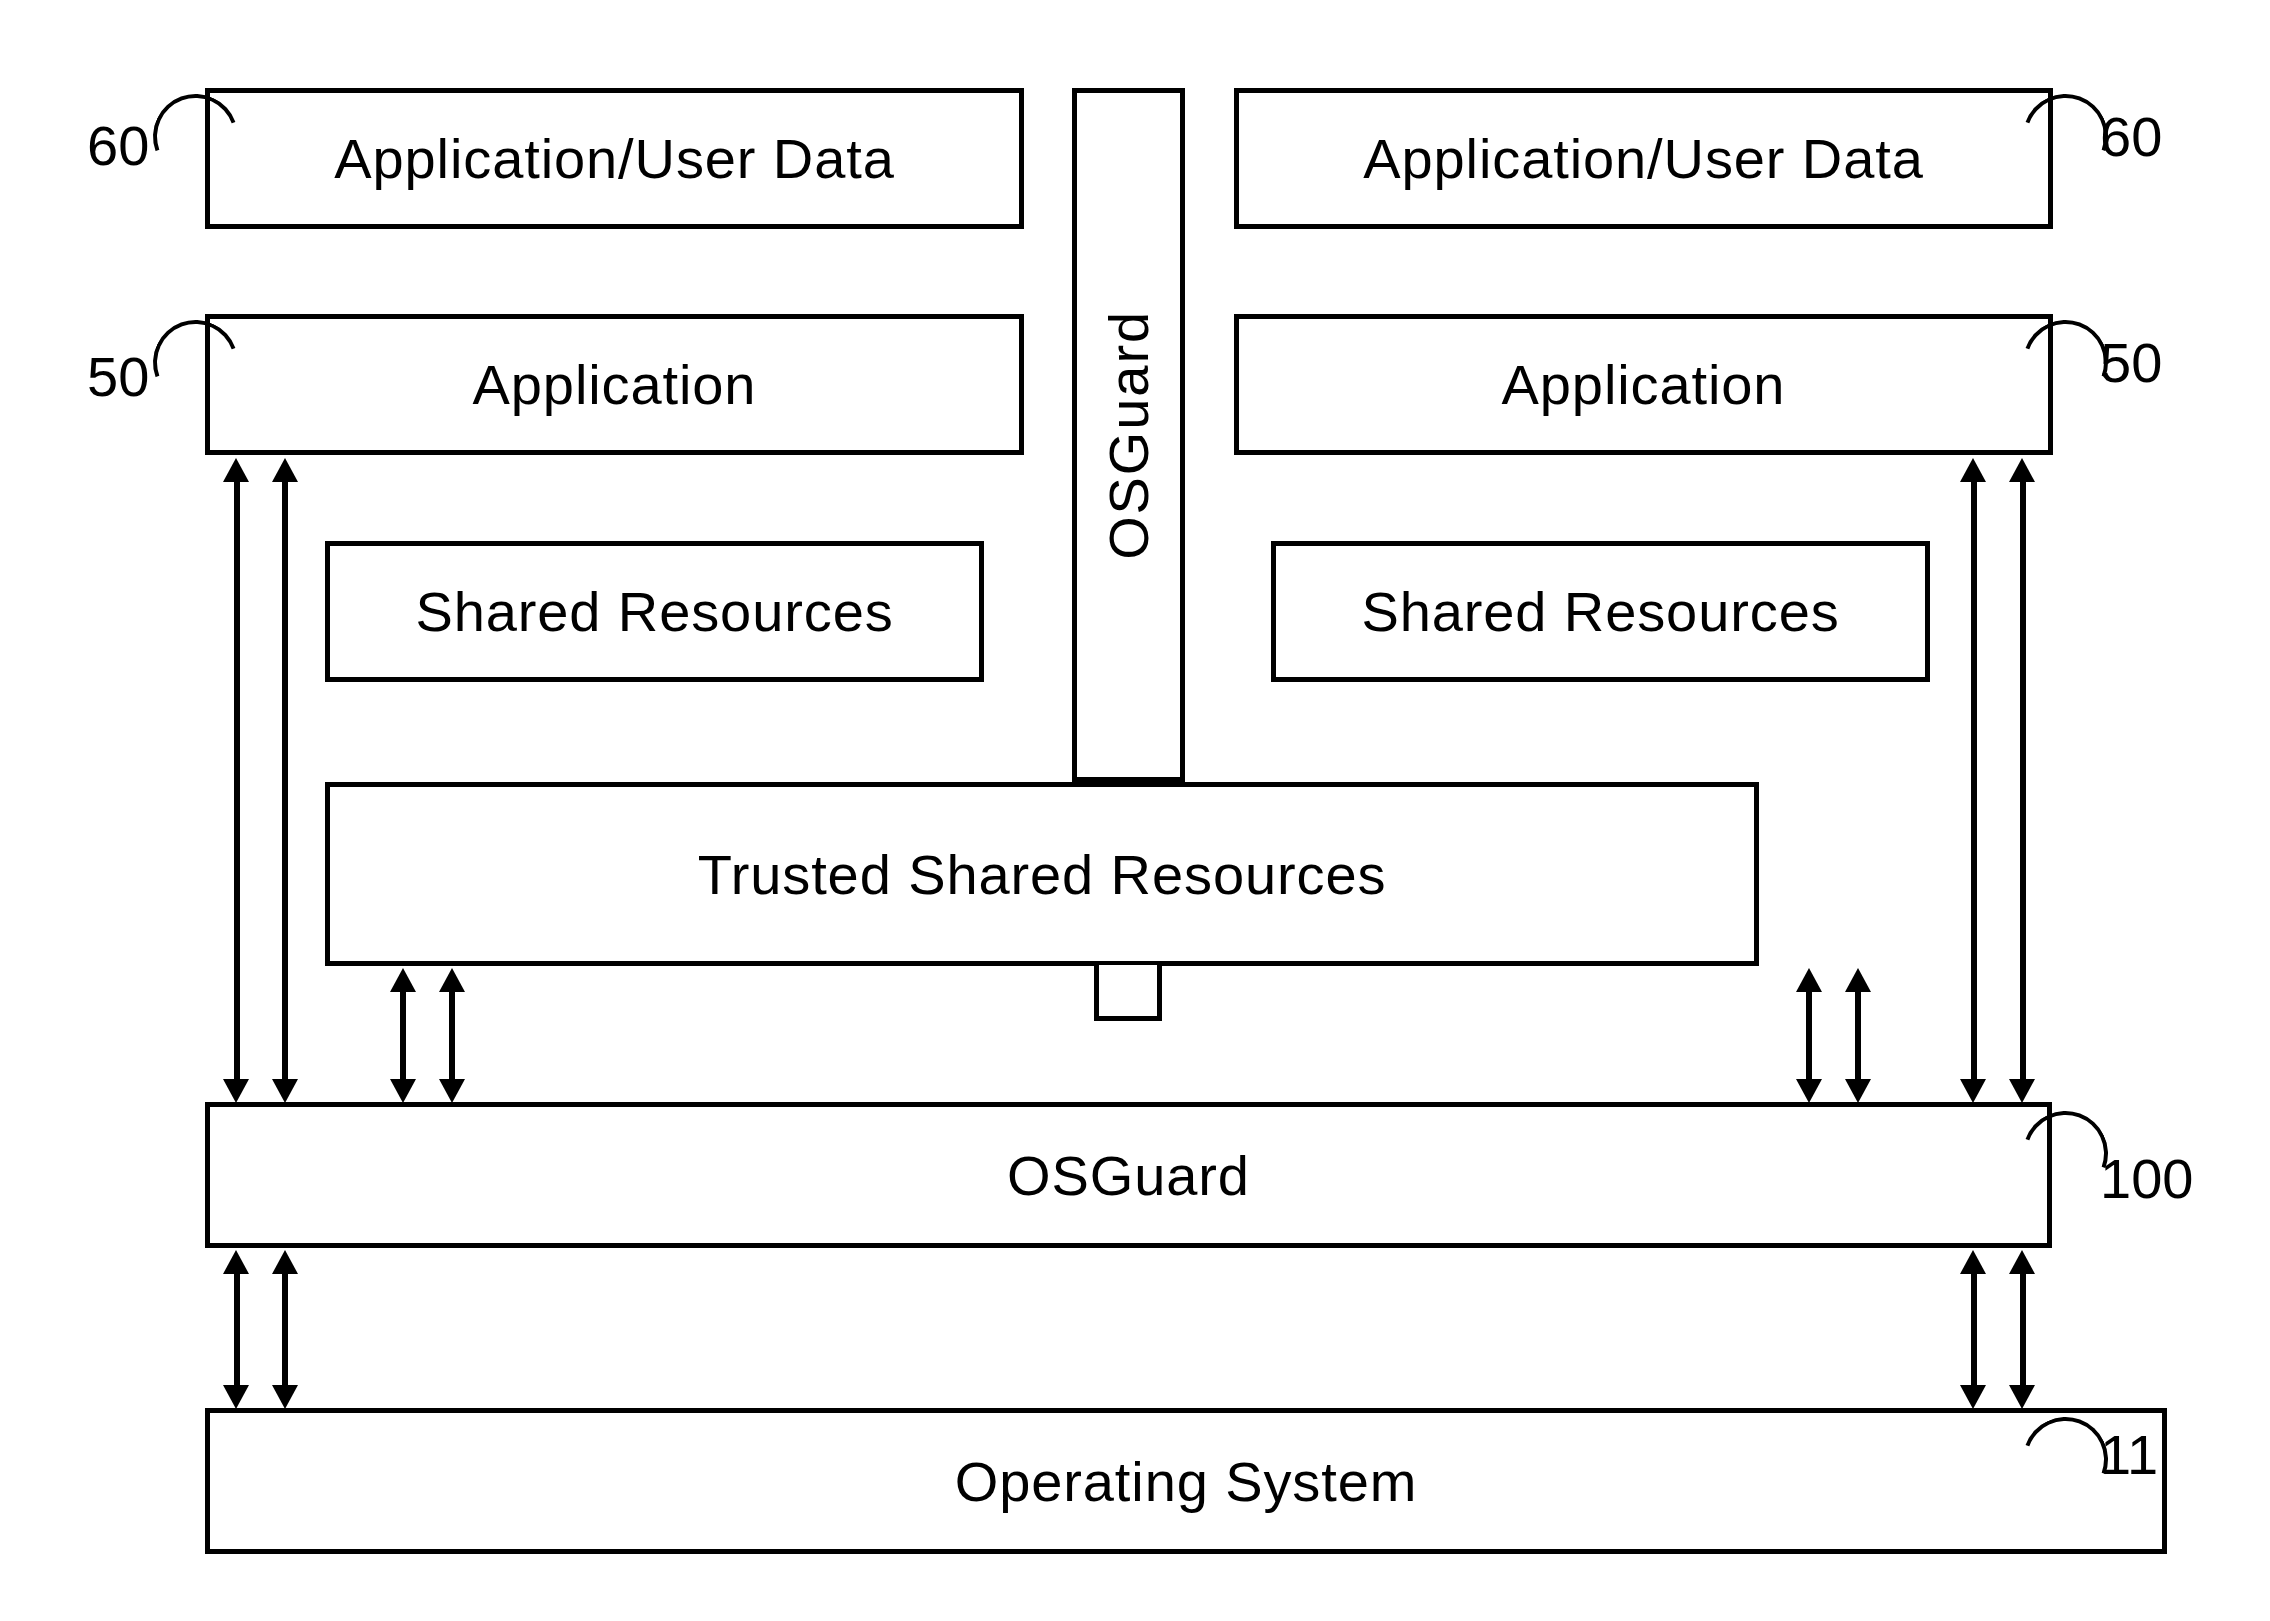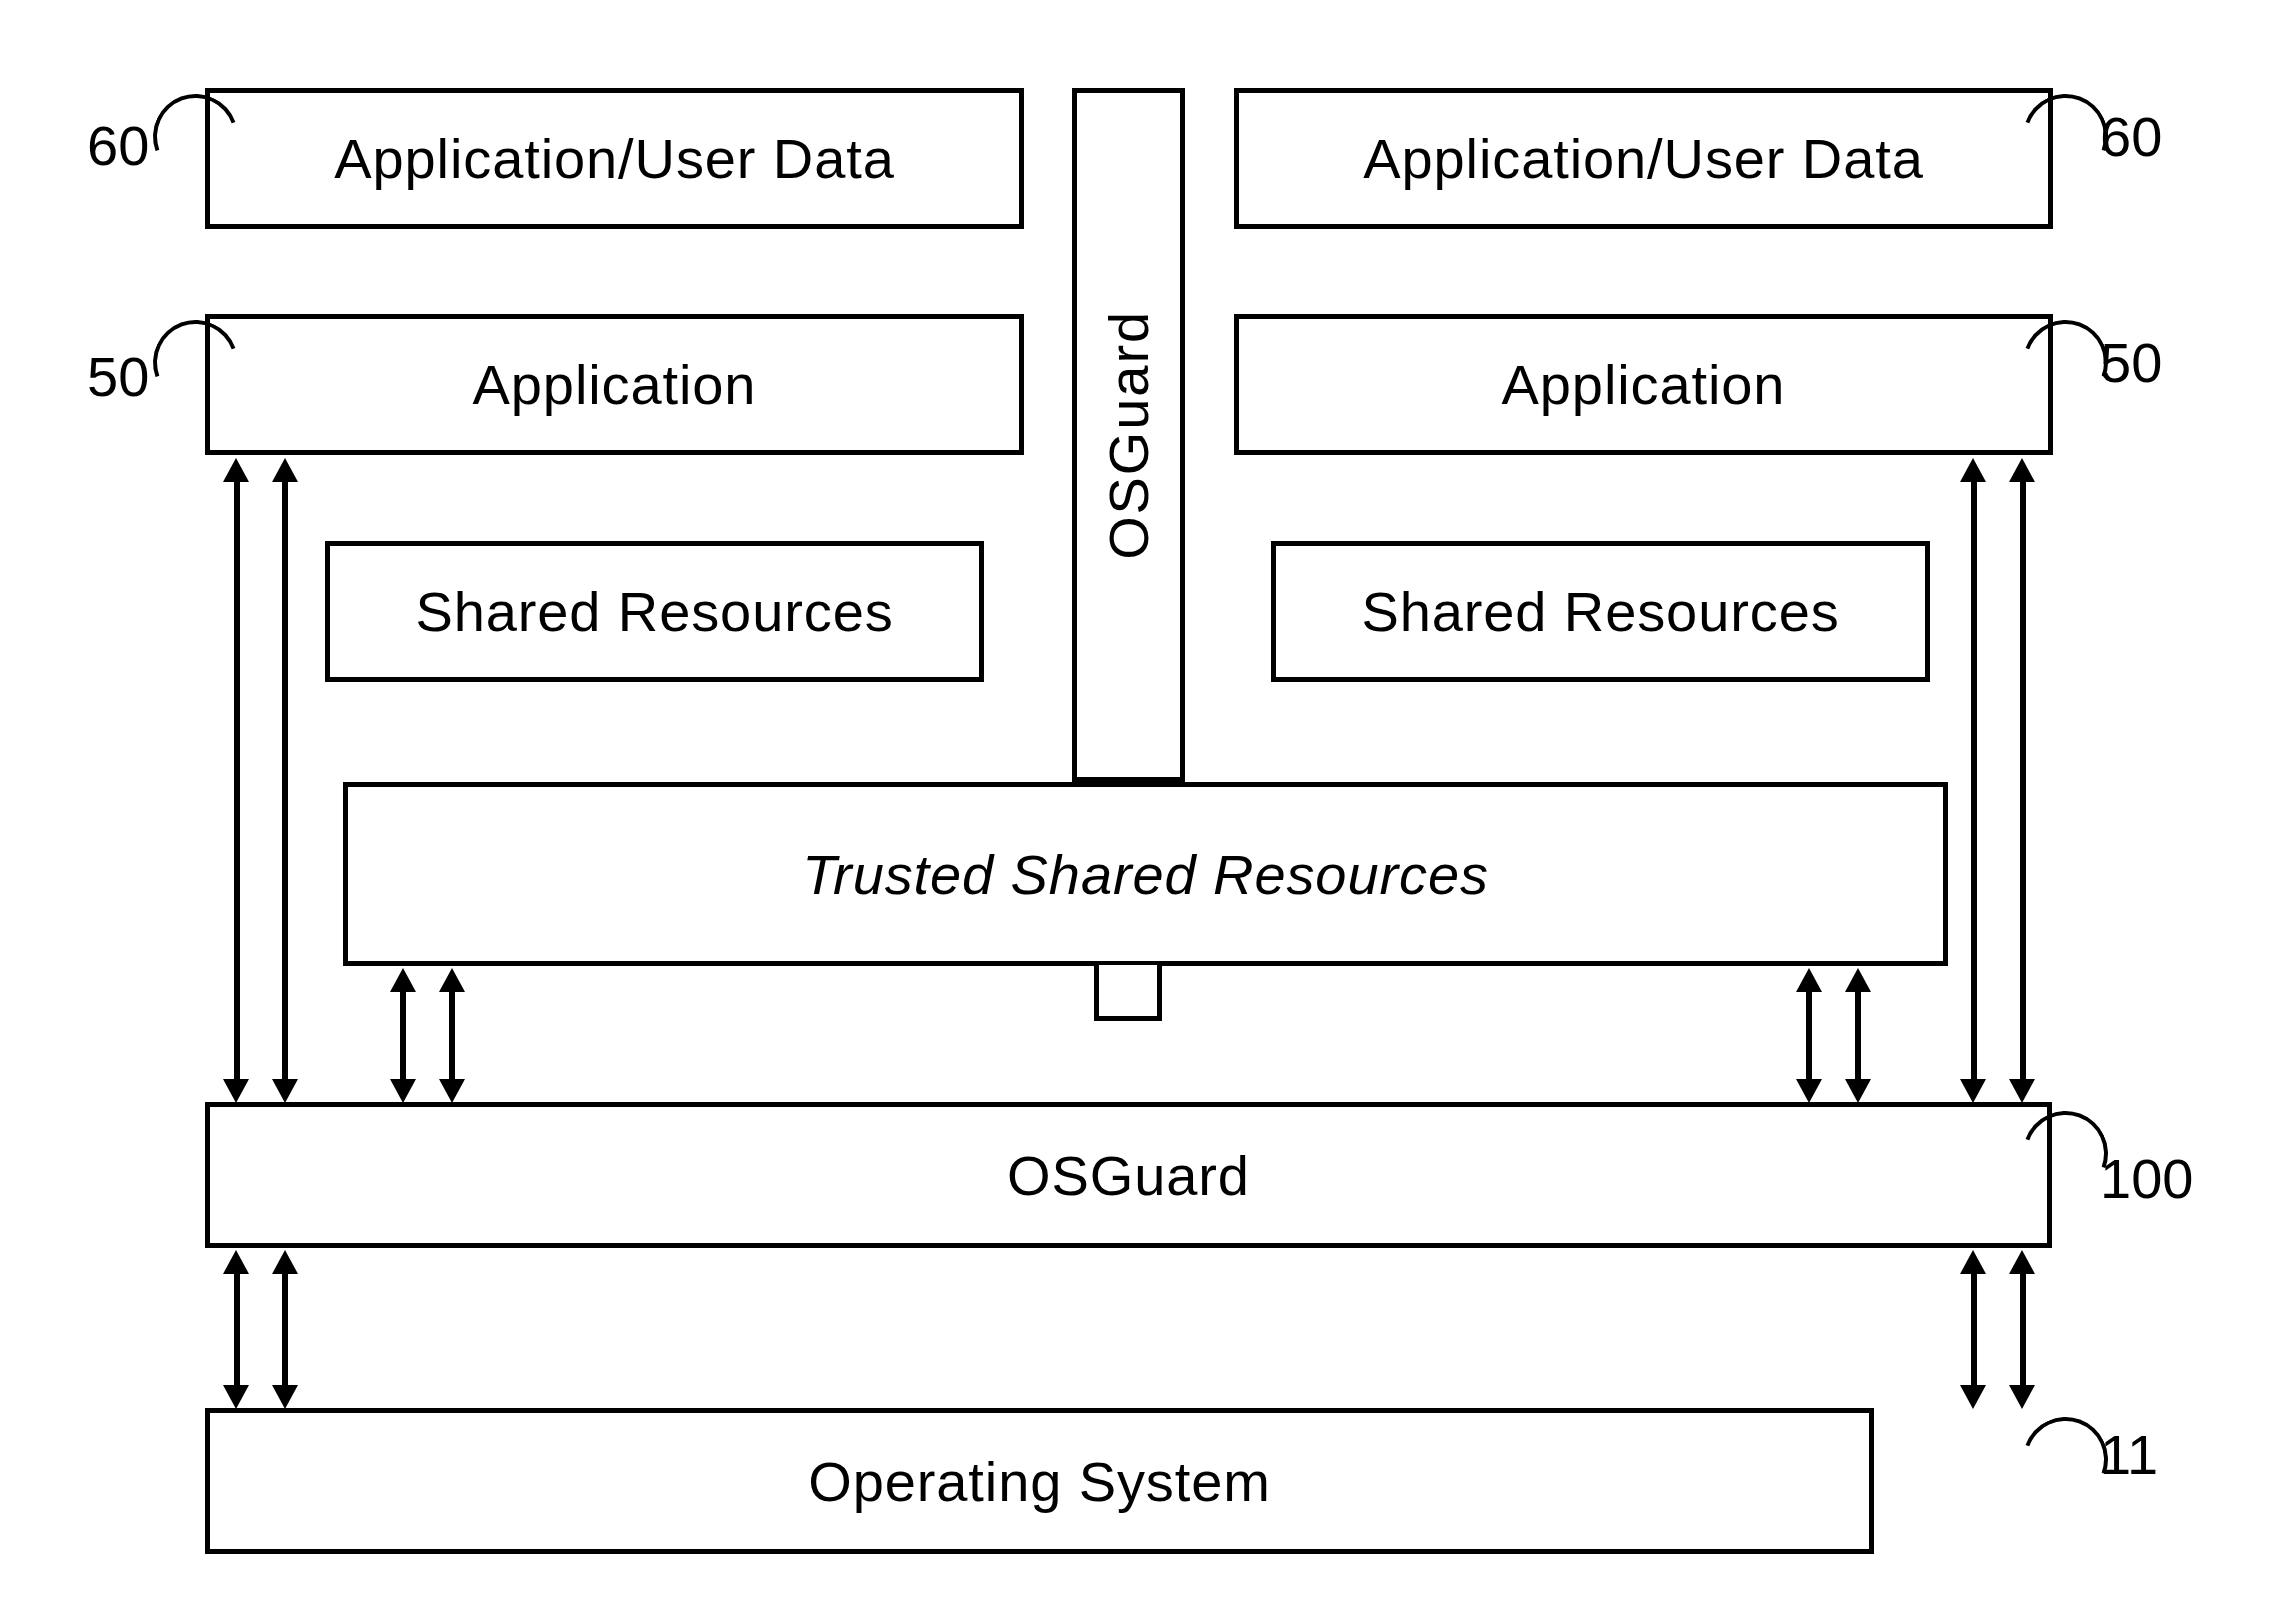--- a/index.html
+++ b/index.html
@@ -96,35 +96,35 @@
     <span>Application</span>
   </div>
 
   <div class="box" style="left:325px; top:541px; width:659px; height:141px;">
     <span>Shared Resources</span>
   </div>
   <div class="box" style="left:1271px; top:541px; width:659px; height:141px;">
     <span>Shared Resources</span>
   </div>
 
-  <div class="box" style="left:343px; top:782px; width:1605px; height:184px;font-style:italic;">
+  <div class="box" style="left:325px; top:782px; width:1434px; height:184px;">
     <span>Trusted Shared Resources</span>
   </div>
 
   <div class="vbox" style="left:1072px; top:88px; width:113px; height:694px;">
     <span class="vtext">OSGuard</span>
   </div>
 
   <div class="stub" style="left:1094px; top:965px; width:68px; height:56px;"></div>
 
   <div class="box" style="left:205px; top:1102px; width:1847px; height:146px;">
     <span>OSGuard</span>
   </div>
 
-  <div class="box" style="left:205px; top:1408px; width:1669px; height:146px;">
+  <div class="box" style="left:205px; top:1408px; width:1962px; height:146px;">
     <span>Operating System</span>
   </div>
 
   <div class="curve" style="left:153px; top:94px; width:85px; height:85px; border-right-color:transparent; border-bottom-color:transparent; transform:rotate(25deg);"></div>
   <div class="ref" style="left:87px; top:113px;">60</div>
 
   <div class="curve" style="left:2023px; top:94px; width:85px; height:85px; border-left-color:transparent; border-bottom-color:transparent; transform:rotate(-25deg);"></div>
   <div class="ref" style="left:2100px; top:104px;">60</div>
 
   <div class="curve" style="left:153px; top:320px; width:85px; height:85px; border-right-color:transparent; border-bottom-color:transparent; transform:rotate(25deg);"></div>

